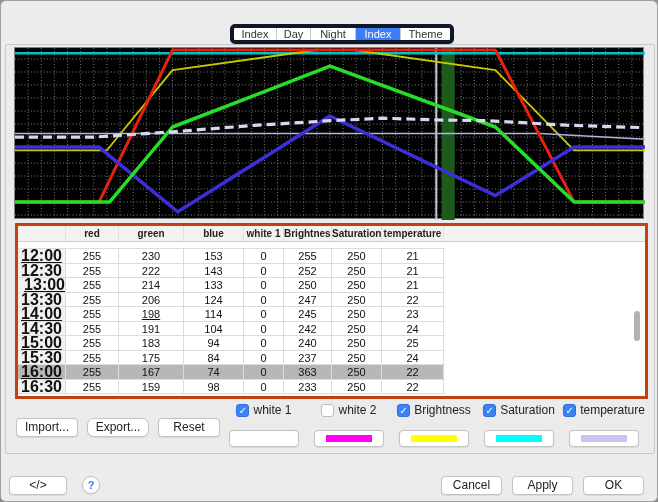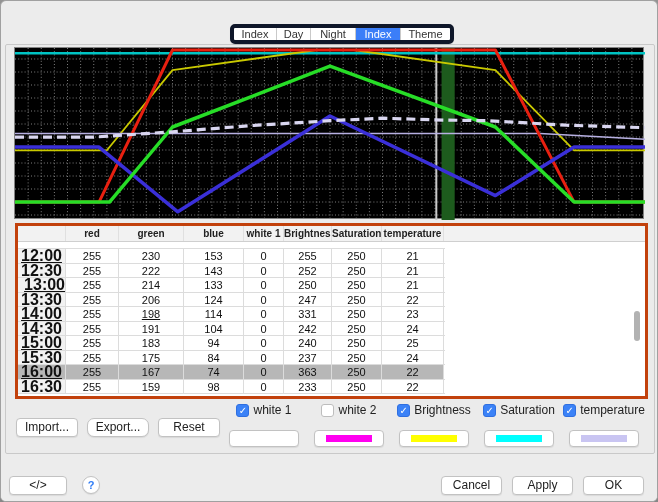--- a/index.html
+++ b/index.html
@@ -213,21 +213,21 @@
           <div class="cell" style="width: 48px;">247</div>
           <div class="cell" style="width: 50px;">250</div>
           <div class="cell" style="width: 62px;">22</div>
         </div>
         <div class="row">
           <div class="cell time" style="width: 48px;">14:00</div>
           <div class="cell" style="width: 53px;">255</div>
           <div class="cell" style="width: 65px; text-decoration: underline;">198</div>
           <div class="cell" style="width: 60px;">114</div>
           <div class="cell" style="width: 40px;">0</div>
-          <div class="cell" style="width: 48px;">331</div>
+          <div class="cell" style="width: 48px;">245</div>
           <div class="cell" style="width: 50px;">250</div>
           <div class="cell" style="width: 62px;">23</div>
         </div>
         <div class="row">
           <div class="cell time" style="width: 48px;">14:30</div>
           <div class="cell" style="width: 53px;">255</div>
           <div class="cell" style="width: 65px;">191</div>
           <div class="cell" style="width: 60px;">104</div>
           <div class="cell" style="width: 40px;">0</div>
           <div class="cell" style="width: 48px; text-align: center;">242</div>

